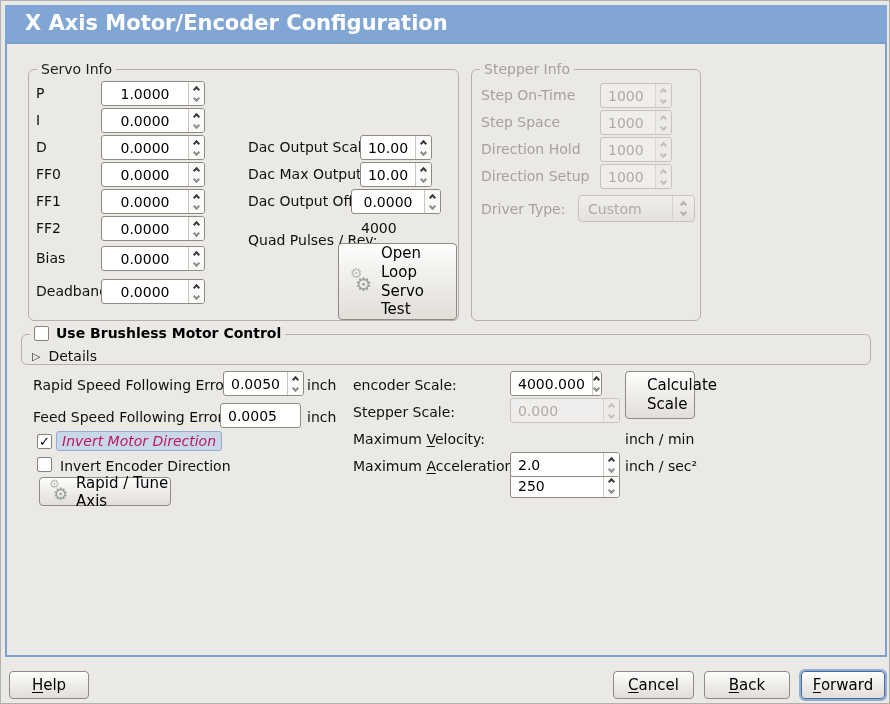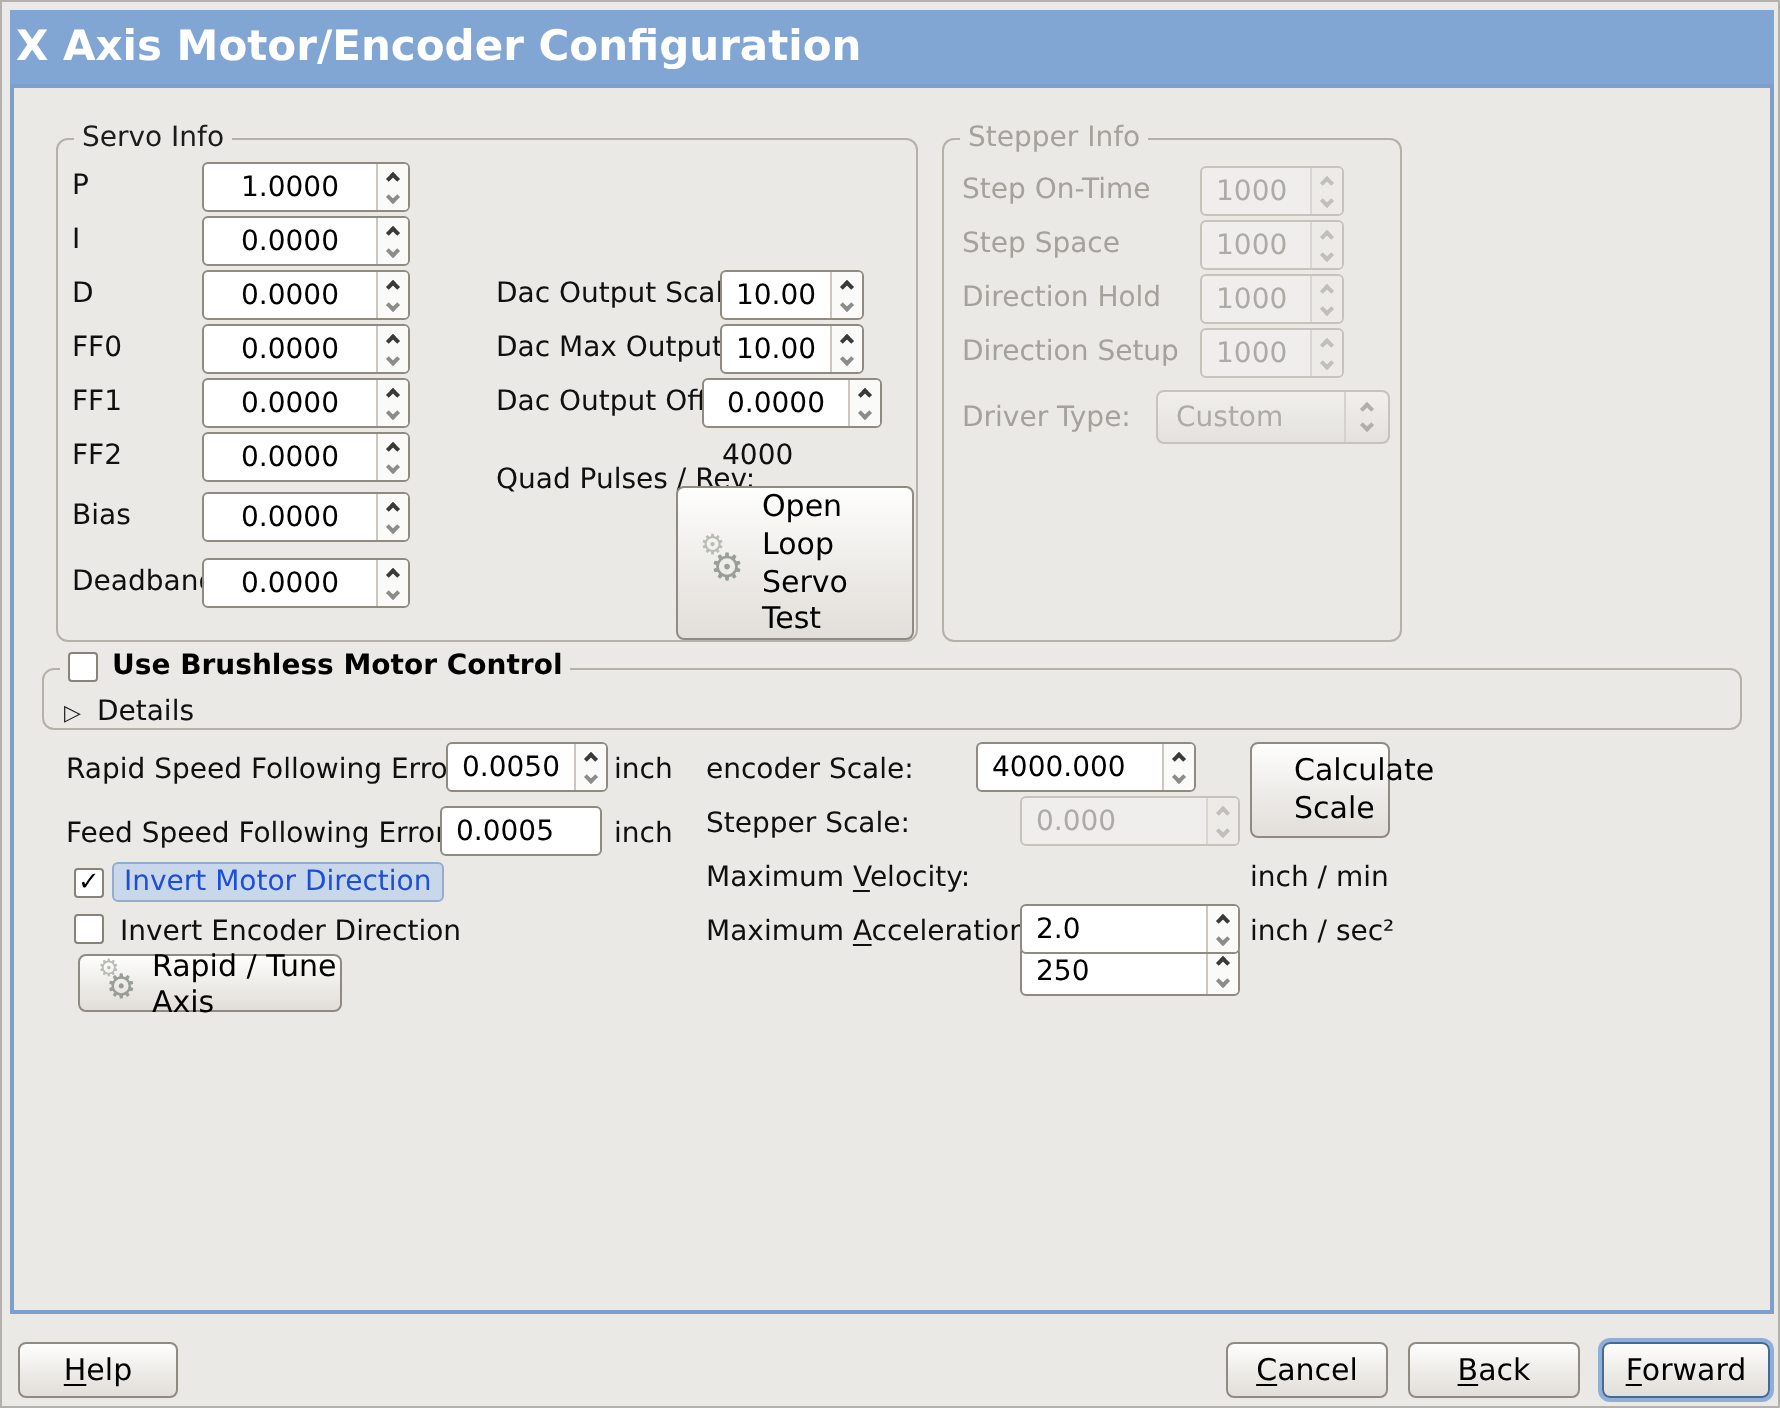--- a/index.html
+++ b/index.html
@@ -7,21 +7,21 @@
     --content-border:#7d9fcc;
     --focus-highlight:#c9d7ea;
     --bg:#ebe9e6;
     --frame:#b5b1a9;
     --gray-text:#a5a29c;
   }
   *{margin:0;padding:0;box-sizing:border-box;}
   html,body{background:#d9d7d3;font-family:"DejaVu Sans",sans-serif;}
   .win{position:relative;width:890px;height:704px;background:var(--bg);border:1px solid #b3b1ad;overflow:hidden;}
   .titlebar{position:absolute;left:4px;top:4px;width:882px;height:37px;background:var(--titlebar);
-    color:#fff;font-size:21px;font-weight:bold;line-height:37px;padding-left:3px;}
+    color:#fff;font-size:21px;font-weight:bold;line-height:37px;padding-left:20px;}
   .content{position:absolute;left:4px;top:41px;width:882px;height:615px;border:2px solid var(--content-border);background:var(--bg);}
   
   .lbl{position:absolute;font-size:14px;color:#101010;white-space:nowrap;}
   .glbl{position:absolute;font-size:14px;color:var(--gray-text);white-space:nowrap;}
   .bold{font-weight:bold;}
   .mn{text-decoration:underline;text-underline-offset:2px;}
   
   .fs{position:absolute;border:1px solid var(--frame);border-radius:6px;}
   .fs-legend{position:absolute;top:-9px;left:8px;background:var(--bg);padding:0 4px;font-size:14px;color:#1c1c1c;white-space:nowrap;}
   .fs-legend.gray{color:var(--gray-text);}
@@ -51,21 +51,21 @@
   .gears{position:relative;display:inline-block;width:26px;height:30px;flex:none;}
   .gears .g1{position:absolute;left:1px;top:-2px;font-size:14px;color:#b9bcb4;}
   .gears .g2{position:absolute;left:6px;top:6px;font-size:19px;color:#999f97;}
   .gears.small{width:24px;height:26px;}
   .gears.small .g1{font-size:12px;top:-2px;}
   .gears.small .g2{font-size:17px;top:5px;left:5px;}
   
   .cb{position:absolute;width:15px;height:15px;background:#fff;border:1px solid #87837b;border-radius:2px;
     display:flex;align-items:center;justify-content:center;font-size:13px;font-weight:bold;color:#000;}
   .cbs{display:inline-block;width:15px;height:15px;background:#fff;border:1px solid #87837b;border-radius:2px;vertical-align:-3px;}
-  .hl{position:absolute;font-size:14px;color:#1d4ed8;background:var(--focus-highlight);border:1px solid #94accd;border-radius:3px;padding:1px 5px;white-space:nowrap;}
+  .hl{position:absolute;font-size:14px;color:#be185d;background:var(--focus-highlight);border:1px solid #94accd;border-radius:3px;padding:1px 5px;white-space:nowrap;font-style:italic;}
   
   .expander{position:absolute;left:6px;top:12px;display:flex;align-items:center;gap:8px;height:18px;padding-left:4px;}
   .expander .tri{font-size:11px;color:#222;}
   .expander .elbl{font-size:14px;color:#101010;}
   .static-val{position:absolute;font-size:14px;color:#101010;}
 </style>
 </head>
 <body>
 
 <div class="win">
@@ -264,21 +264,21 @@
     <div class="sb" style="left:213px;top:359px;width:81px;gap:25px;">
       <span class="val">0.0005</span>
       <span class="btns">
           <i class="chu"></i>
           <i class="chd"></i>
         </span>
     </div>
     <div class="lbl" style="left:300px;top:365px;">inch</div>
 
     <div class="lbl" style="left:346px;top:333px;">encoder Scale:</div>
-    <div class="sb" style="left:481px;top:327px;width:110px;">
+    <div class="sb" style="left:503px;top:327px;width:92px;">
       <span class="val">4000.000</span>
       <span class="btns">
           <i class="chu"></i>
           <i class="chd"></i>
         </span>
     </div>
     <div class="btn" style="left:618px;top:327px;width:70px;height:48px;justify-content:flex-start;padding-left:21px;">
       <span class="pre-line">Calculate
 Scale</span>
     </div>

